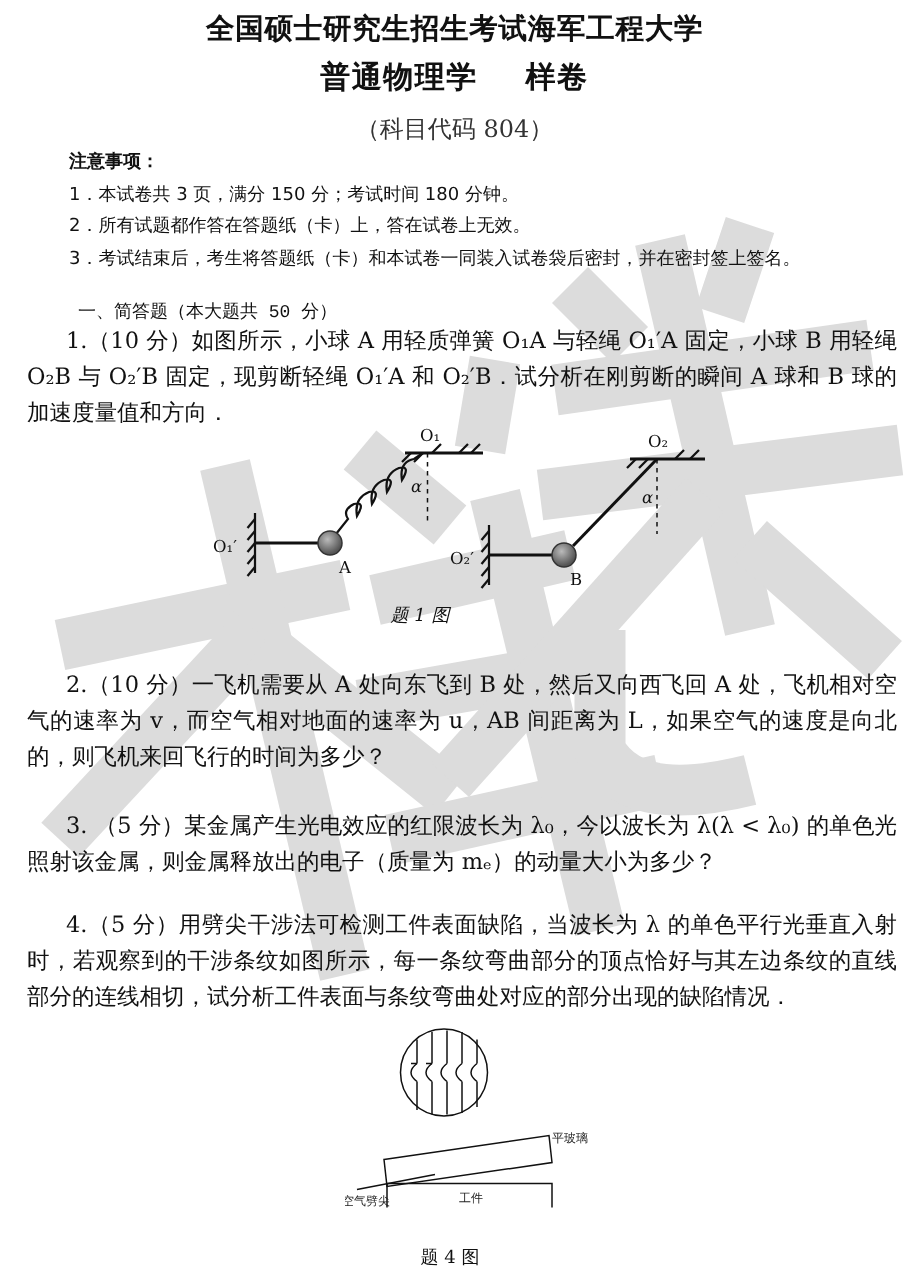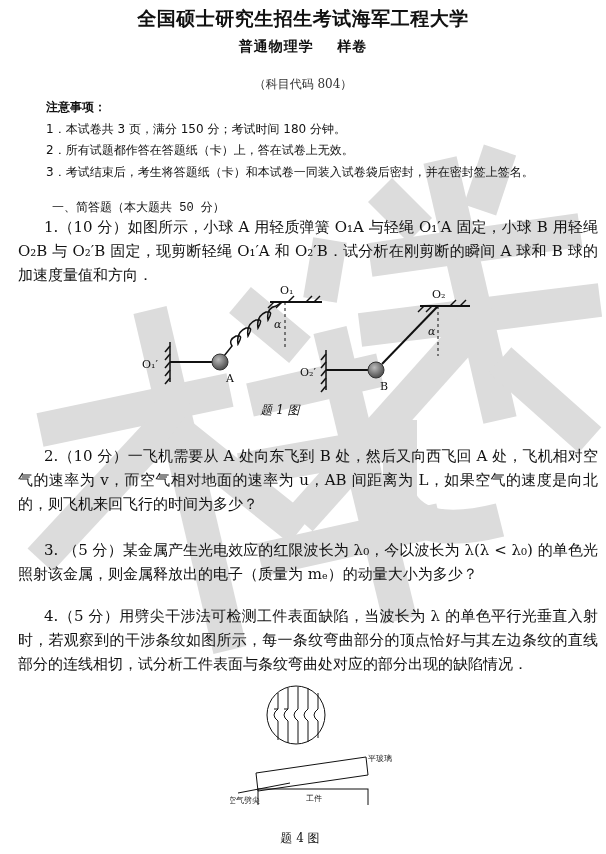--- a/index.html
+++ b/index.html
@@ -10,25 +10,25 @@
   }
   .abs { position: absolute; }
   .title1 {
     left: 0; width: 606px; top: 6px; text-align: center;
     font-family: "DejaVu Sans", sans-serif; font-weight: bold;
     font-size: 19px; letter-spacing: 0.5px;
   }
   .title2 {
     left: 0; width: 606px; top: 38px; text-align: center;
     font-family: "DejaVu Sans", sans-serif; font-weight: bold;
-    font-size: 14px; letter-spacing: 1px; white-space: pre;
+    font-size: 20px; letter-spacing: 1px; white-space: pre;
   }
   .subtitle {
     left: 0; width: 606px; top: 76px; text-align: center;
-    font-size: 12px; color: #333;
+    font-size: 16px; color: #333;
   }
   .notes { left: 46px; top: 97px; font-family: "DejaVu Sans", sans-serif; font-size: 12px; line-height: 21.5px; }
   .notes .hd { font-weight: bold; }
   .section { left: 52px; top: 199px; font-family: Liberation Mono, monospace; font-size: 12px; }
   .para {
     left: 18px; width: 580px; font-size: 15px; line-height: 24px;
     text-indent: 26px; text-align: justify;
   }
   .q1 { top: 215px; }
   .q2 { top: 444px; }

